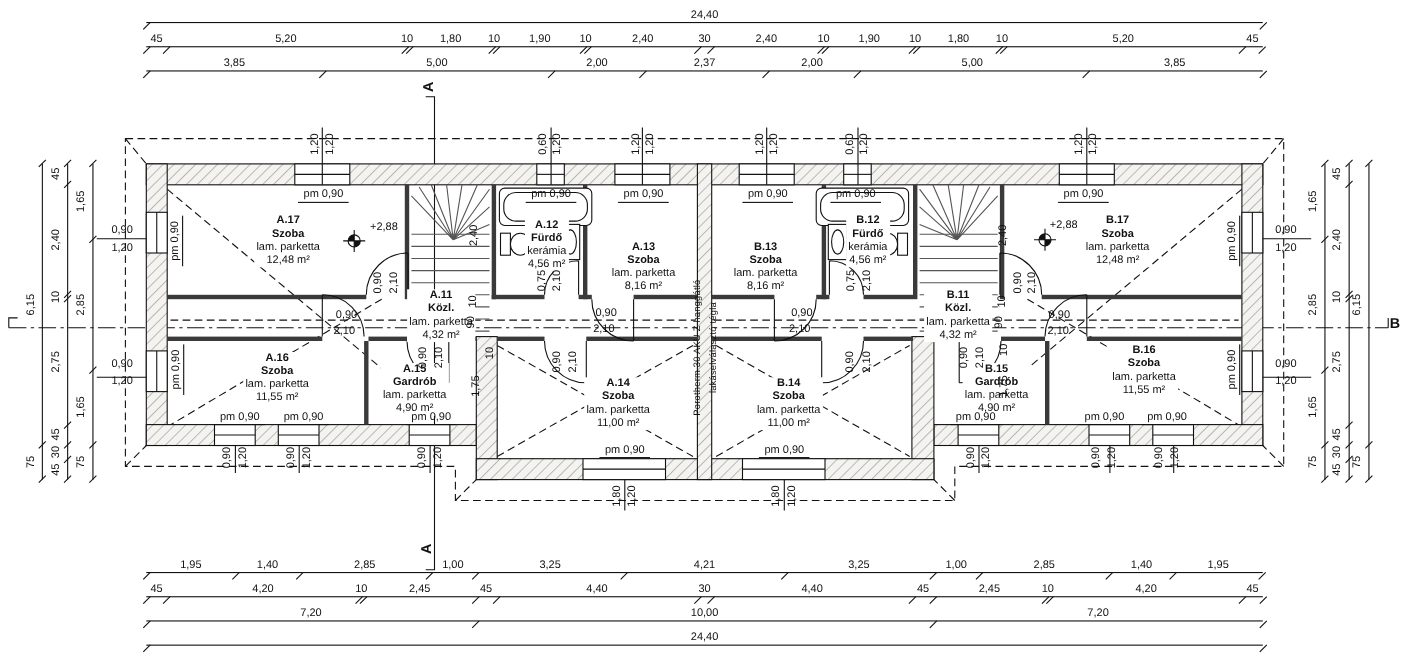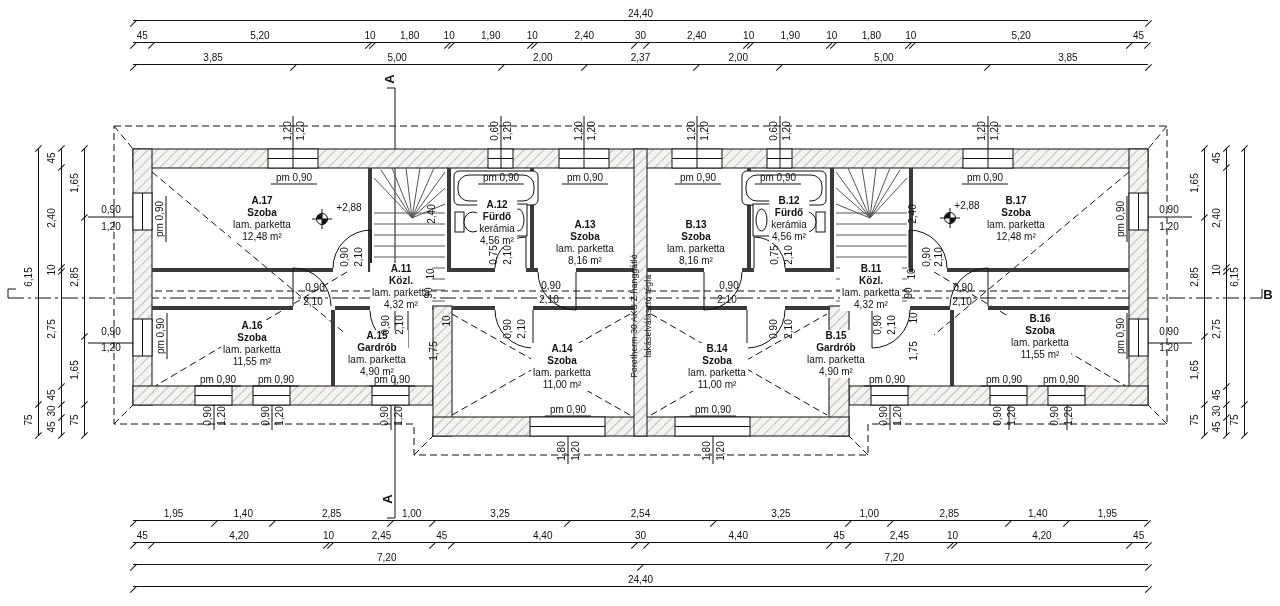--- a/index.html
+++ b/index.html
@@ -302,21 +302,21 @@
       <div class="dimseg" style="flex-grow: 285;">
         <span>2,85</span>
       </div>
       <div class="dimseg" style="flex-grow: 100;">
         <span>1,00</span>
       </div>
       <div class="dimseg" style="flex-grow: 325;">
         <span>3,25</span>
       </div>
       <div class="dimseg" style="flex-grow: 350;">
-        <span>2,54</span>
+        <span>4,21</span>
       </div>
       <div class="dimseg" style="flex-grow: 325;">
         <span>3,25</span>
       </div>
       <div class="dimseg" style="flex-grow: 100;">
         <span>1,00</span>
       </div>
       <div class="dimseg" style="flex-grow: 285;">
         <span>2,85</span>
       </div>
@@ -364,20 +364,23 @@
       <div class="dimseg" style="flex-grow: 420;">
         <span>4,20</span>
       </div>
       <div class="dimseg" style="flex-grow: 45;">
         <span>45</span>
       </div>
     </div>
 <div class="dimrow h" style="left:133px;top:550px;width:1015px">
       <div class="dimseg" style="flex-grow: 720;">
         <span>7,20</span>
+      </div>
+      <div class="dimseg" style="flex-grow: 1000;">
+        <span>10,00</span>
       </div>
       <div class="dimseg" style="flex-grow: 720;">
         <span>7,20</span>
       </div>
     </div>
 <div class="dimrow h" style="left:133px;top:572px;width:1015px">
       <div class="dimseg" style="flex-grow: 2440;">
         <span>24,40</span>
       </div>
     </div>
@@ -531,21 +534,21 @@
   <div class="nm">Szoba</div>
   <div>lam. parketta</div>
   <div>11,00 m²</div>
 </div>
 <div class="room" style="left:717px;top:367px">
   <div class="id">B.14</div>
   <div class="nm">Szoba</div>
   <div>lam. parketta</div>
   <div>11,00 m²</div>
 </div>
-<div class="room" style="left:836px;top:354px">
+<div class="room" style="left:906px;top:354px">
   <div class="id">B.15</div>
   <div class="nm">Gardrób</div>
   <div>lam. parketta</div>
   <div>4,90 m²</div>
 </div>
 <div class="room" style="left:871px;top:287px">
   <div class="id">B.11</div>
   <div class="nm">Közl.</div>
   <div>lam. parketta</div>
   <div>4,32 m²</div>

